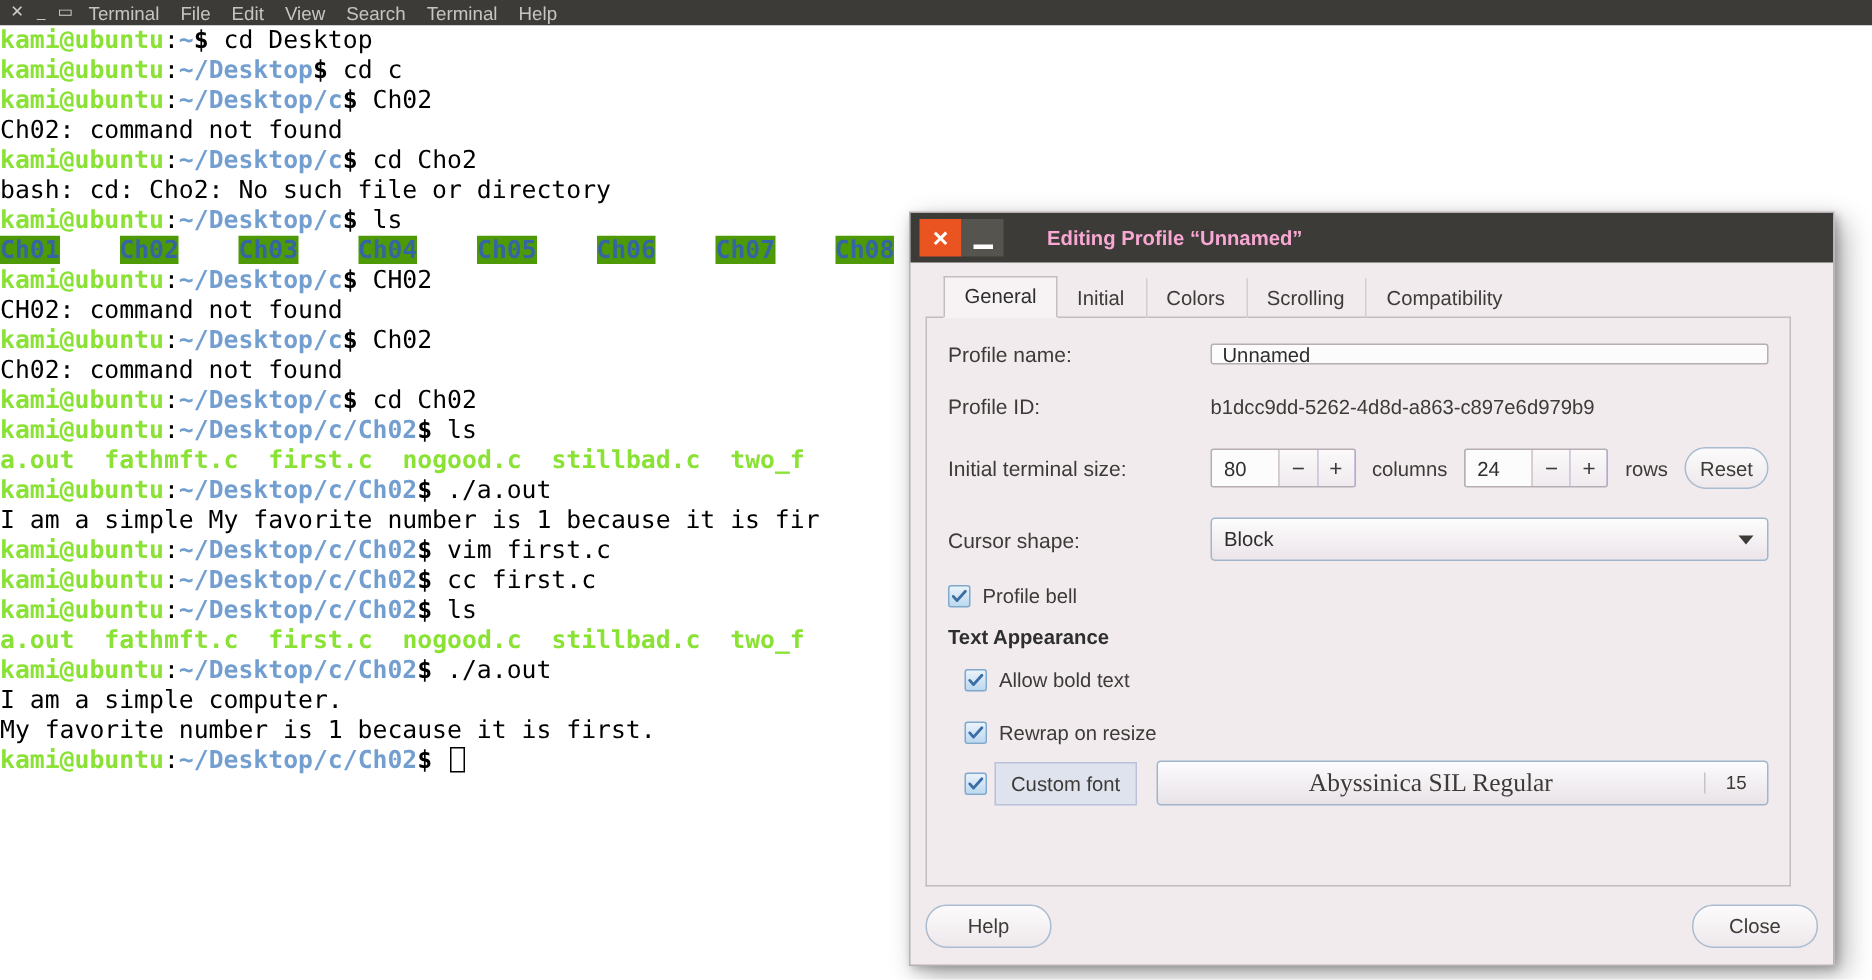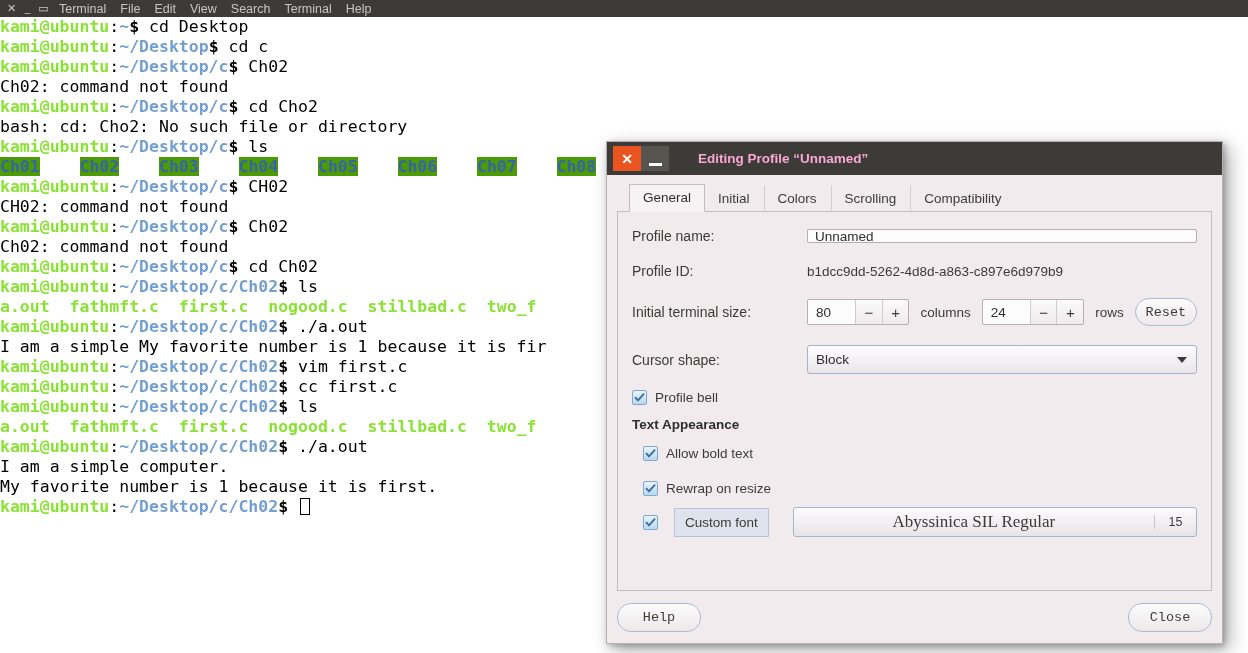--- a/index.html
+++ b/index.html
@@ -105,21 +105,21 @@
     padding-bottom: 5px;
   }
   #dlg-min .bar { width: 13px; height: 3px; background: #ffffff; }
   #dialog-title {
     color: #f9a8d4; font-size: 13.5px; font-weight: bold;
     margin-left: 29px;
   }
 
   #dialog-body {
     flex: 1 1 auto;
-    padding: 10px 10px 0 10px;
+    padding: 10px 28px 0 10px;
     display: flex; flex-direction: column;
     min-height: 0;
   }
 
   
   #tabbar {
     display: flex; align-items: flex-end;
     height: 27px;
     border-bottom: 1px solid #c3bcc0;
     padding-left: 12px;
@@ -201,21 +201,21 @@
 
   .btn {
     height: 28px;
     min-width: 56px;
     padding: 0 12px;
     background: linear-gradient(#fcfbfc,#eee8eb);
     border: 1px solid #a9bcd0;
     border-radius: 14px;
     font-size: 13.5px; color: #3c3b37;
     display: flex; align-items: center; justify-content: center;
-    font-family: Liberation Mono, monospace;
+    font-family: Liberation Sans, sans-serif;
   }
 
   .combo {
     flex: 1 1 auto;
     height: 29px;
     background: linear-gradient(#fdfcfd,#ebe5e9);
     border: 1px solid #9fb6cd;
     border-radius: 3px;
     display: flex; align-items: center;
     padding: 0 8px;
@@ -388,21 +388,21 @@
 
       <div class="checkrow" style="margin-left:11px;margin-bottom:11px;">
         <div class="cbox">
           <svg width="13" height="13" viewBox="0 0 13 13" aria-hidden="true">
               <path d="M2.5 6.6 L5 9.4 L10.6 3.2" stroke="#3a6ea5" stroke-width="1.9" fill="none" stroke-linecap="round" stroke-linejoin="round"></path>
             </svg>
         </div>
         <div class="cblabel">Rewrap on resize</div>
       </div>
 
-      <div class="checkrow" style="margin-left:11px;margin-bottom:0;gap:11px;">
+      <div class="checkrow" style="margin-left:11px;margin-bottom:0;">
         <div class="cbox">
           <svg width="13" height="13" viewBox="0 0 13 13" aria-hidden="true">
               <path d="M2.5 6.6 L5 9.4 L10.6 3.2" stroke="#3a6ea5" stroke-width="1.9" fill="none" stroke-linecap="round" stroke-linejoin="round"></path>
             </svg>
         </div>
         <div class="cblabel focused">Custom font</div>
         <div class="font-btn" style="margin-left:13px;justify-content:space-between;">
           <span class="fname">Abyssinica SIL Regular</span>
           <span class="fsize">15</span>
         </div>

